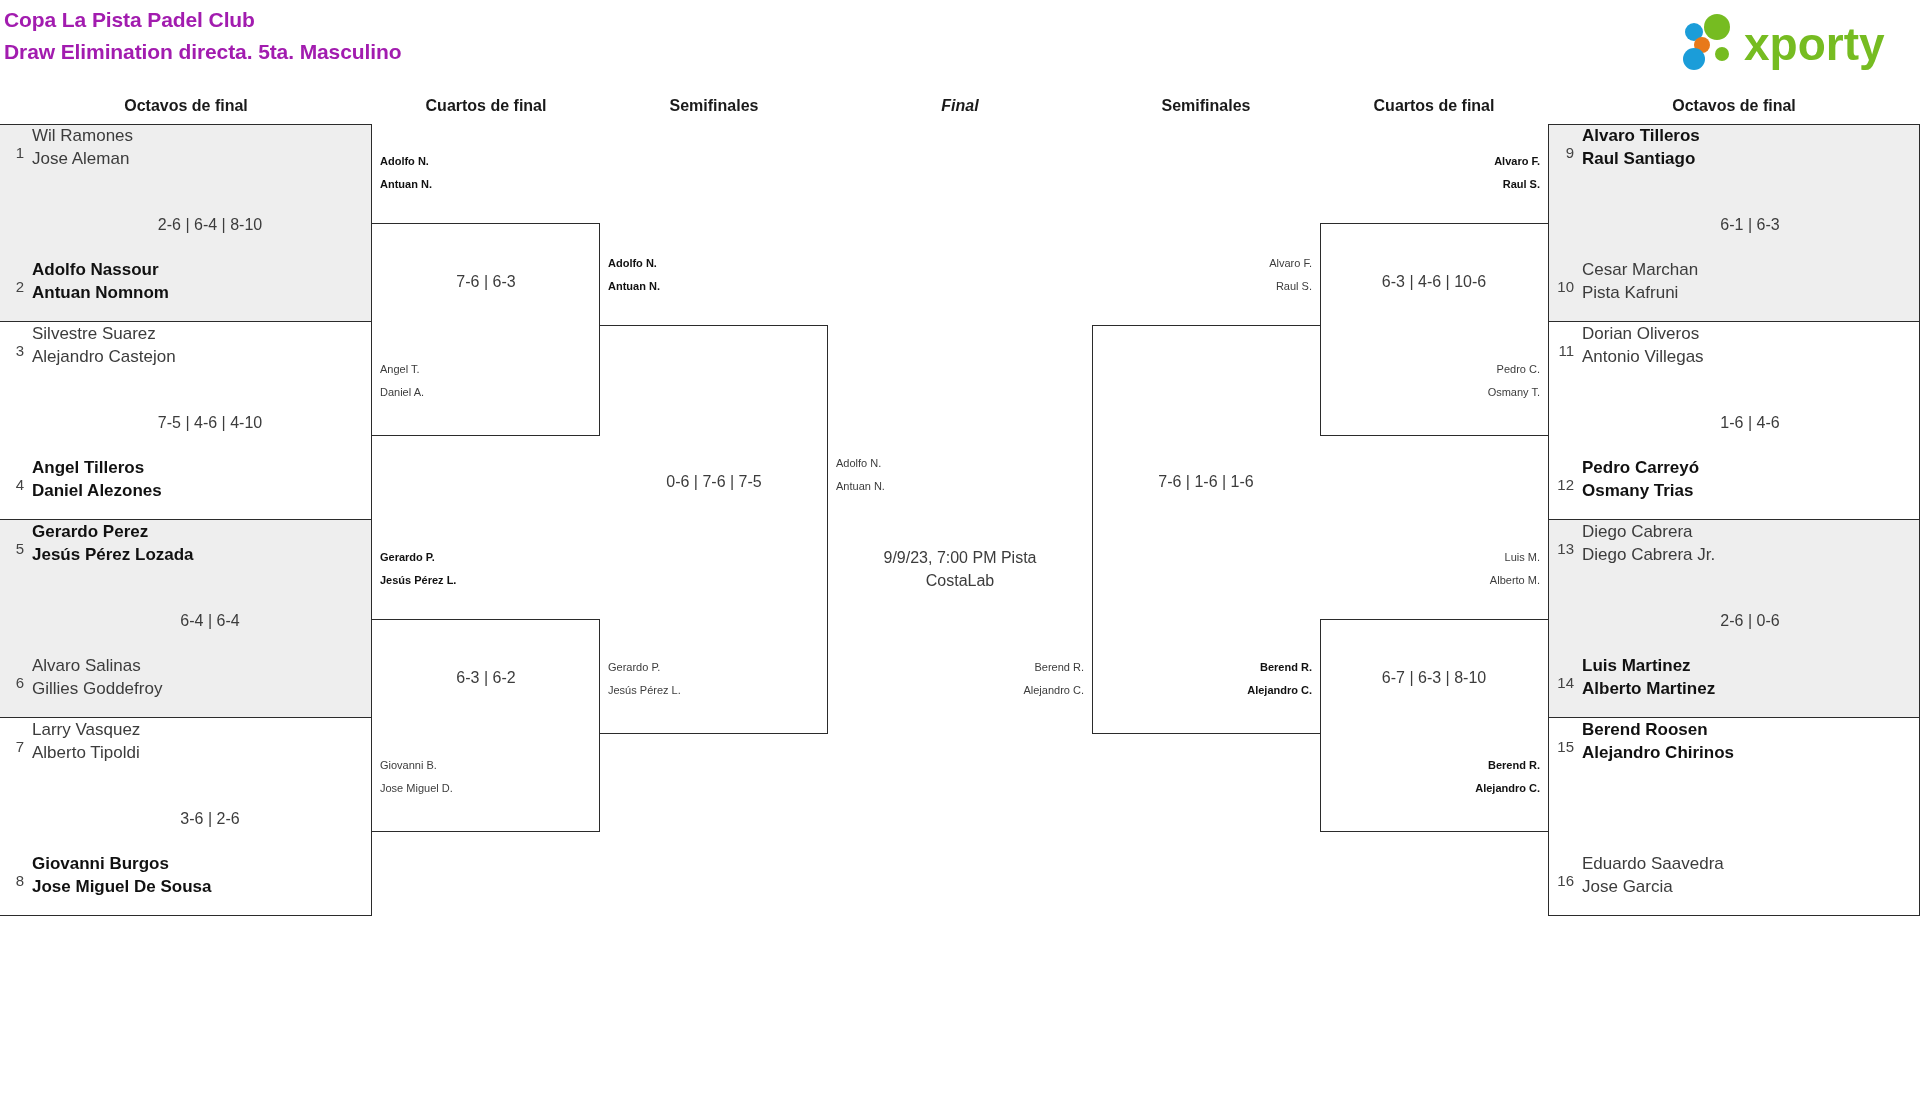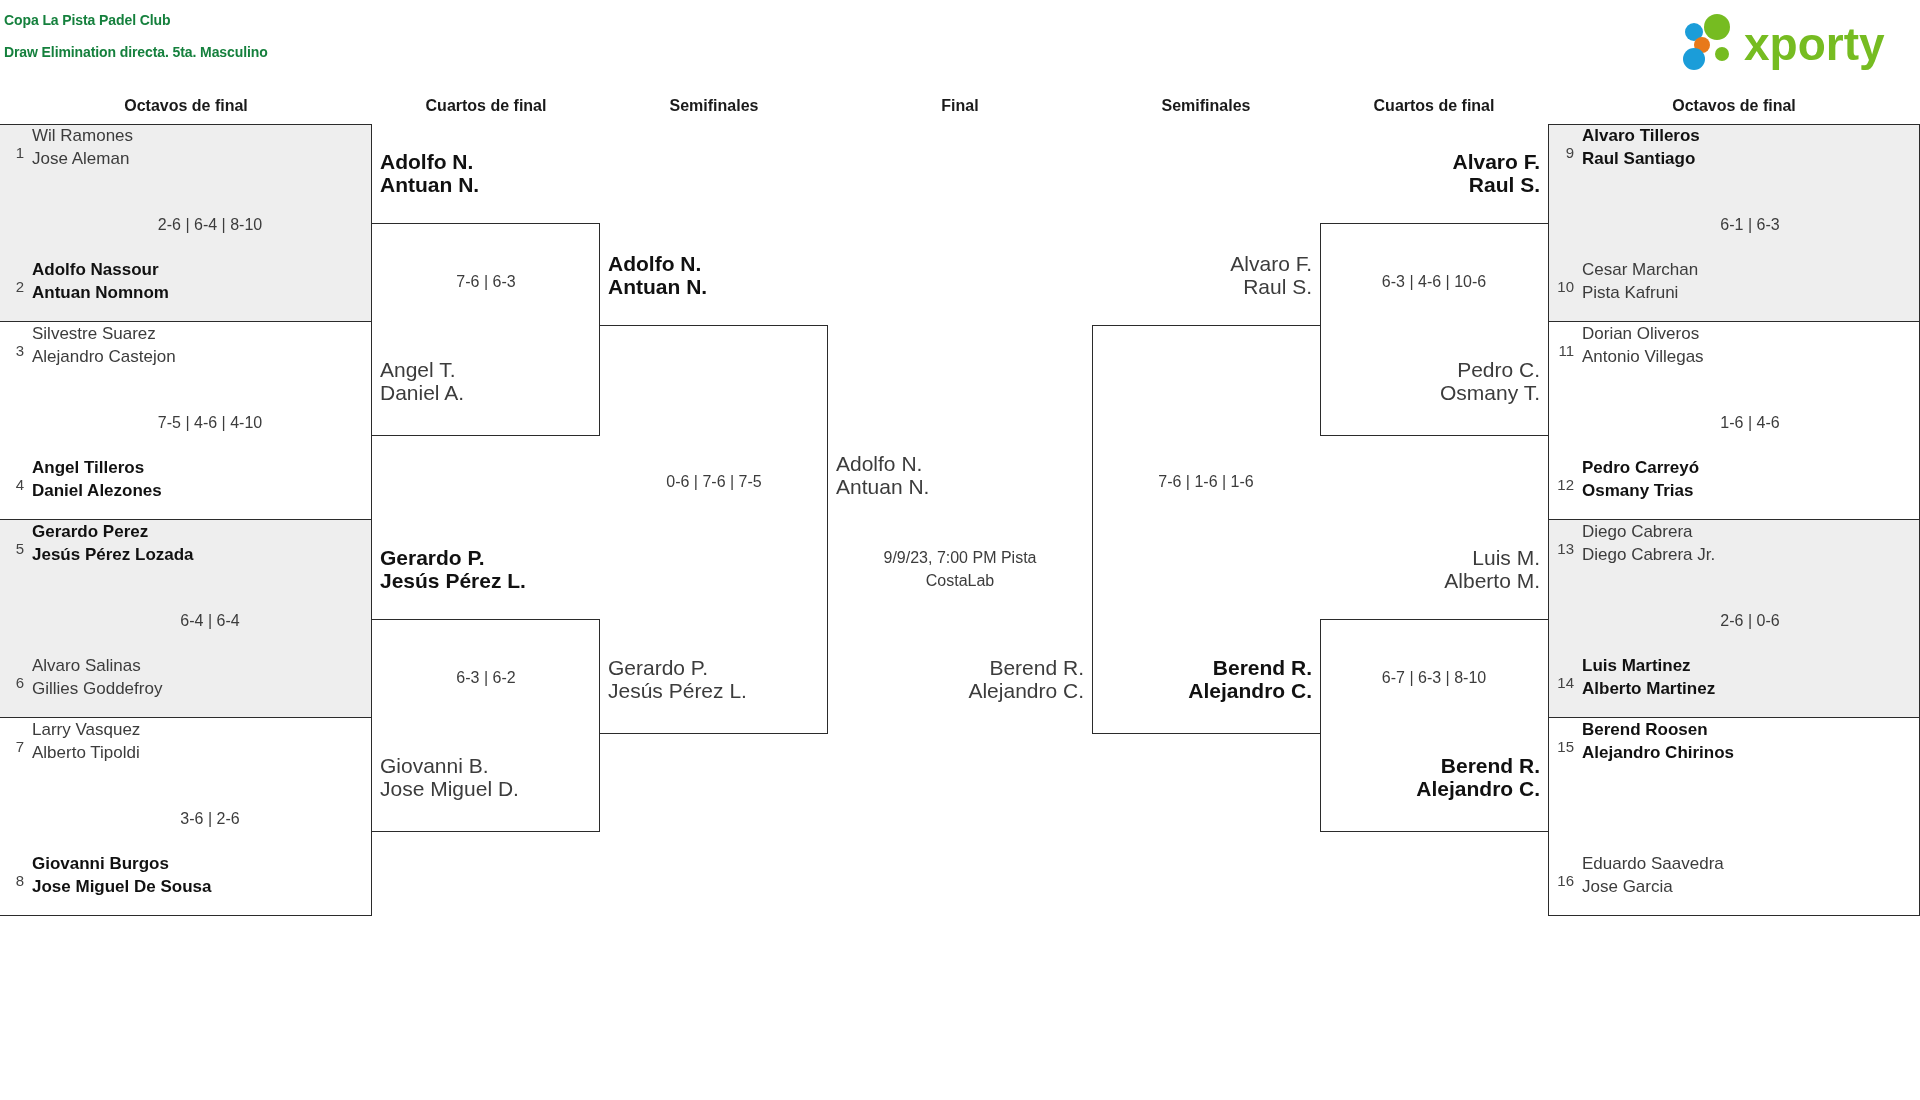--- a/index.html
+++ b/index.html
@@ -7,21 +7,21 @@
     width: 1920px; height: 1100px;
     background: #ffffff;
     font-family: "Liberation Sans", sans-serif;
     color: #1a1a1a;
     overflow: hidden;
   }
   #root { position: relative; width: 1920px; height: 1100px; }
 
   
   .title-block { position: absolute; left: 4px; top: 4px; }
-  .title-line { font-size: 14px; font-weight: 700; line-height: 32px; letter-spacing: -0.1px; color: #15803d; }
+  .title-line { font-size: 21px; font-weight: 700; line-height: 32px; letter-spacing: -0.1px; color: #a21caf; }
 
   .logo { position: absolute; right: 8px; top: 6px; width: 240px; height: 56px; margin-top: 8px; }
   .logo svg { display: block; }
 
   
   .rh {
     position: absolute; top: 96px;
     font-size: 16px; font-weight: 700; color: #1a1a1a;
     text-align: center; line-height: 20px;
   }
@@ -41,21 +41,21 @@
   .seed {
     font-size: 15px; color: #444; width: 22px; flex: 0 0 22px;
     text-align: right; line-height: 19px; padding-top: 19px;
   }
   .names { line-height: 23px; font-size: 17px; padding-left: 8px; }
   .names .n { white-space: nowrap; }
   .w .names .n { font-weight: 700; color: #111; }
   .l .names .n { font-weight: 400; color: #3c3c3c; }
 
   
-  .pair { position: absolute; line-height: 23px; font-size: 21px; white-space: nowrap; }
+  .pair { position: absolute; line-height: 23px; font-size: 11px; white-space: nowrap; }
   .pair.w { font-weight: 700; color: #111; }
   .pair.l { font-weight: 400; color: #3c3c3c; }
   .pair.ra { text-align: right; }
 
   
   .score {
     position: absolute; font-size: 16px; color: #3c3c3c;
     white-space: nowrap; line-height: 20px;
   }
   .score.c { text-align: center; }
@@ -83,21 +83,21 @@
       <circle cx="30" cy="31" r="8" fill="#e8791a"></circle>
       <circle cx="22" cy="45" r="11" fill="#1b9dd9"></circle>
       <circle cx="50" cy="40" r="7" fill="#76bc21"></circle>
       <text x="72" y="46" font-family="Liberation Sans, sans-serif" font-size="46" font-weight="700" fill="#76bc21">xporty</text>
     </svg>
   </div>
 
   <div class="rh" style="left:0px;   width:372px;">Octavos de final</div>
   <div class="rh" style="left:372px; width:228px;">Cuartos de final</div>
   <div class="rh" style="left:600px; width:228px;">Semifinales</div>
-  <div class="rh" style="left:828px; width:264px;">Final</div>
+  <div class="rh" style="left:828px; width:264px;font-style:italic;">Final</div>
   <div class="rh" style="left:1092px;width:228px;">Semifinales</div>
   <div class="rh" style="left:1320px;width:228px;">Cuartos de final</div>
   <div class="rh" style="left:1548px;width:372px;">Octavos de final</div>
 
   <div class="bx shade bd-t bd-b bd-r" style="left:0px; top:124px; width:372px; height:198px;"></div>
   <div class="entry l" style="left:2px; top:124px; width:368px;">
     <div class="seed">1</div>
     <div class="names">
       <div class="n">Wil Ramones</div>
       <div class="n">Jose Aleman</div>

